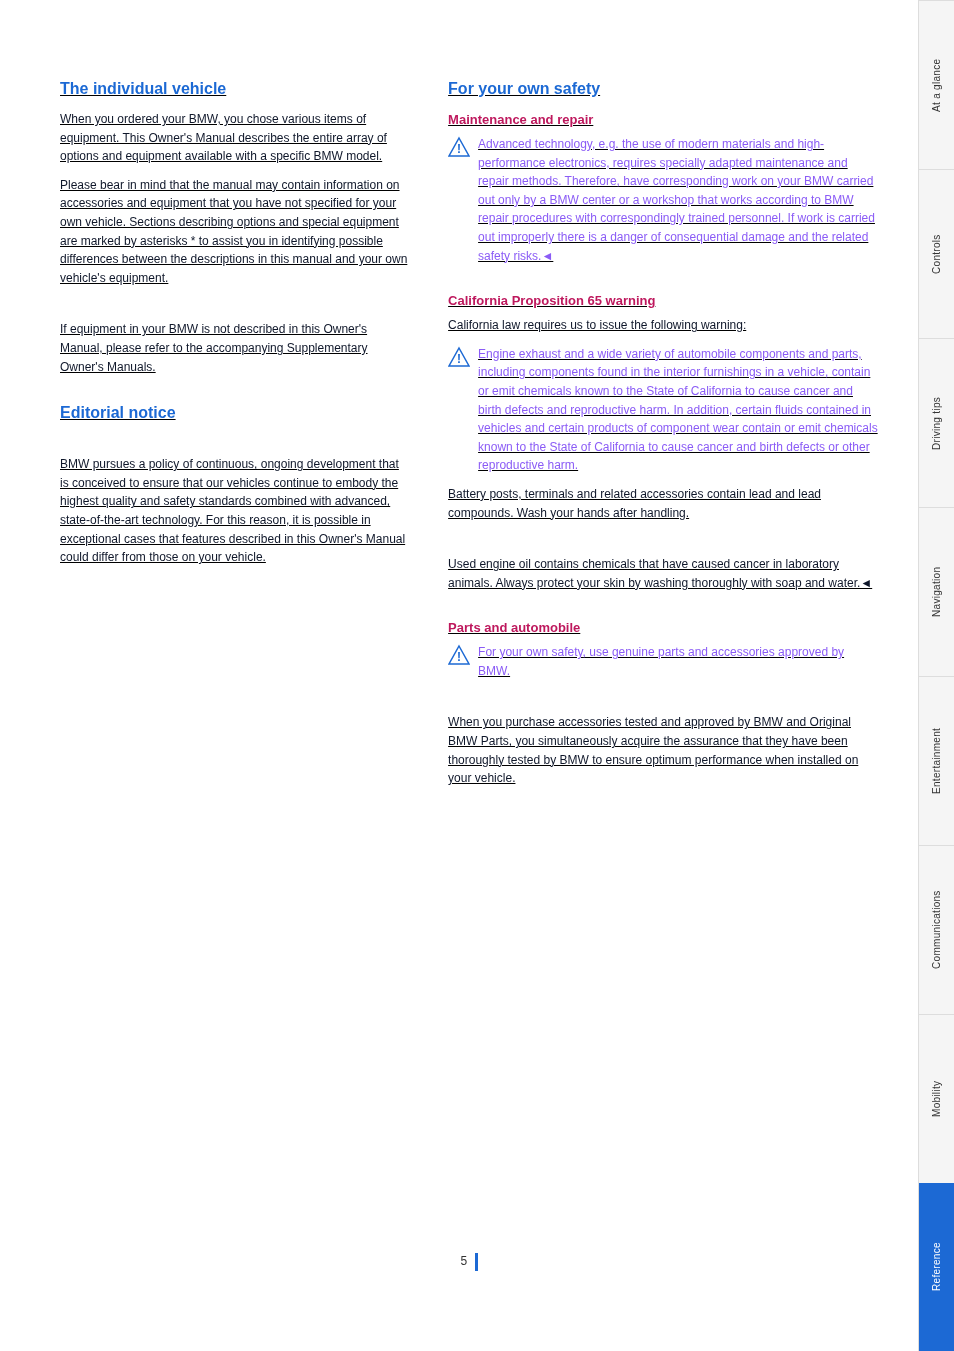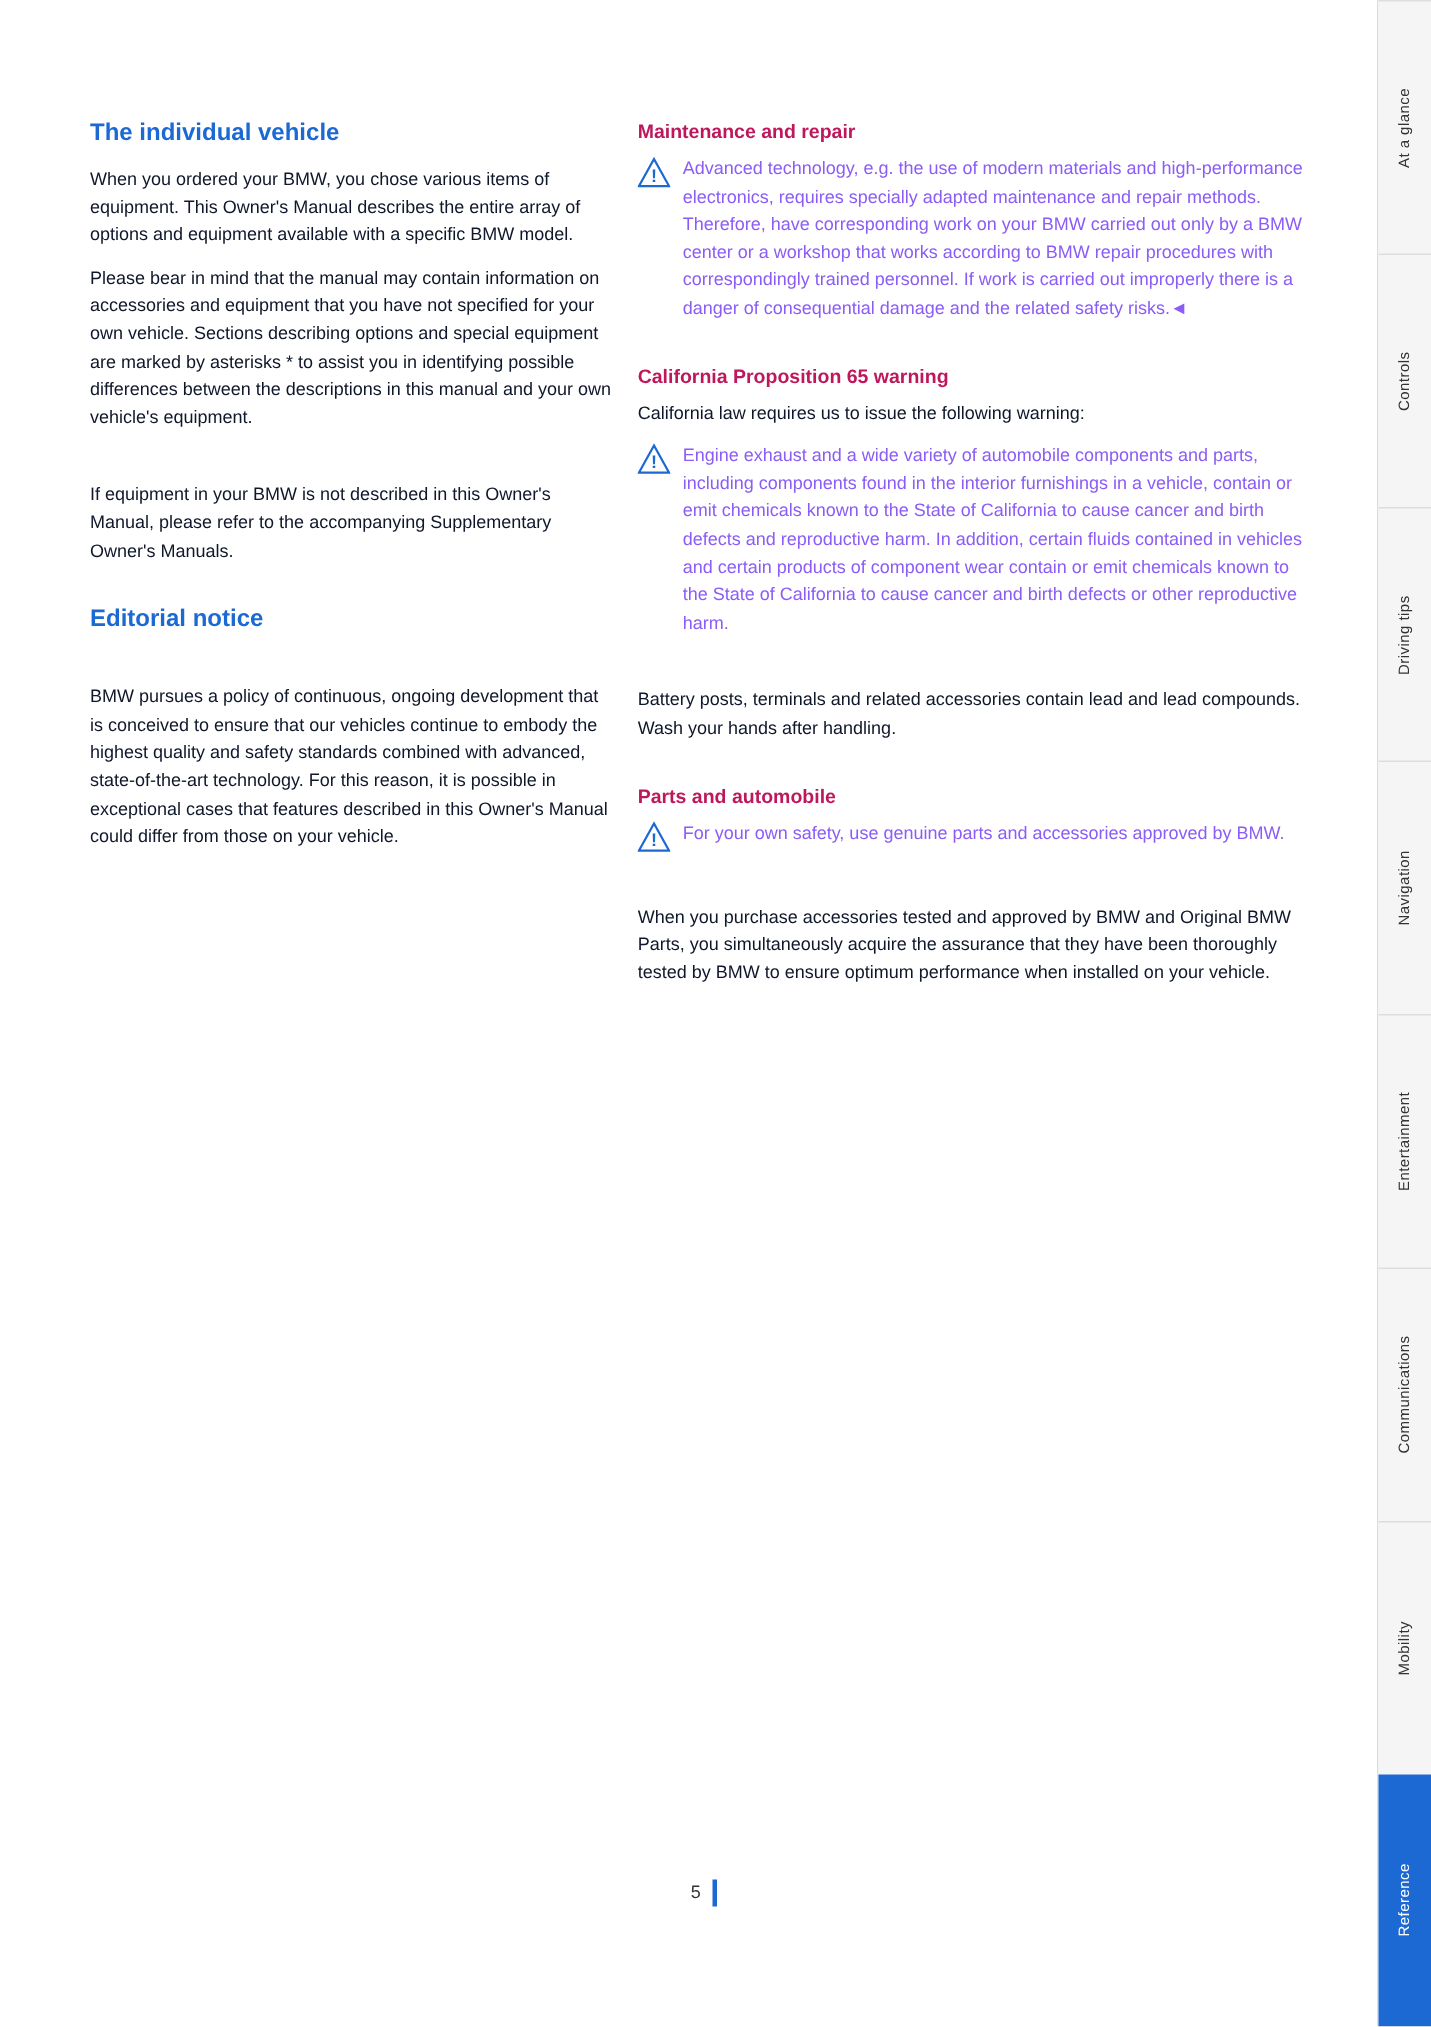--- a/index.html
+++ b/index.html
@@ -63,22 +63,23 @@
     
     .main-content {
       width: 918px;
       padding: 80px 40px 60px 60px;
       display: flex;
       flex-direction: column;
     }
 
     .two-column {
       display: flex;
-      gap: 17px;
+      gap: 40px;
       flex: 1;
+      text-decoration: underline;
     }
 
     .left-col {
       flex: 0 0 calc(45% - 20px);
       max-width: 380px;
     }
 
     .right-col {
       flex: 1;
     }
@@ -185,20 +186,21 @@
 
         <div class="section-block">
           <div class="section-title">Editorial notice</div>
           <p>BMW pursues a policy of continuous, ongoing development that is conceived to ensure that our vehicles continue to embody the highest quality and safety standards combined with advanced, state-of-the-art technology. For this reason, it is possible in exceptional cases that features described in this Owner's Manual could differ from those on your vehicle.</p>
         </div>
 
       </div>
 
       <div class="right-col">
 
+        <div class="section-title" style="margin-bottom: 14px;">For your own safety</div>
 
         <div class="section-block">
           <div class="subsection-title" style="margin-top:0;">Maintenance and repair</div>
           <div class="warning-block">
             <div class="warning-icon">
               <svg viewBox="0 0 22 22" fill="none" xmlns="http://www.w3.org/2000/svg">
                 <polygon points="11,2 21,20 1,20" stroke="#1c69d4" stroke-width="1.5" fill="none"></polygon>
                 <text x="11" y="17" text-anchor="middle" font-size="12" fill="#1c69d4" font-weight="bold">!</text>
               </svg>
             </div>
@@ -212,20 +214,21 @@
           <div class="warning-block">
             <div class="warning-icon">
               <svg viewBox="0 0 22 22" fill="none" xmlns="http://www.w3.org/2000/svg">
                 <polygon points="11,2 21,20 1,20" stroke="#1c69d4" stroke-width="1.5" fill="none"></polygon>
                 <text x="11" y="17" text-anchor="middle" font-size="12" fill="#1c69d4" font-weight="bold">!</text>
               </svg>
             </div>
             <span class="warning-text">Engine exhaust and a wide variety of automobile components and parts, including components found in the interior furnishings in a vehicle, contain or emit chemicals known to the State of California to cause cancer and birth defects and reproductive harm. In addition, certain fluids contained in vehicles and certain products of component wear contain or emit chemicals known to the State of California to cause cancer and birth defects or other reproductive harm.</span>
           </div>
           <p>Battery posts, terminals and related accessories contain lead and lead compounds. Wash your hands after handling.</p>
+          <p>Used engine oil contains chemicals that have caused cancer in laboratory animals. Always protect your skin by washing thoroughly with soap and water.◄</p>
         </div>
 
         <div class="section-block">
           <div class="subsection-title">Parts and automobile</div>
           <div class="warning-block">
             <div class="warning-icon">
               <svg viewBox="0 0 22 22" fill="none" xmlns="http://www.w3.org/2000/svg">
                 <polygon points="11,2 21,20 1,20" stroke="#1c69d4" stroke-width="1.5" fill="none"></polygon>
                 <text x="11" y="17" text-anchor="middle" font-size="12" fill="#1c69d4" font-weight="bold">!</text>
               </svg>

